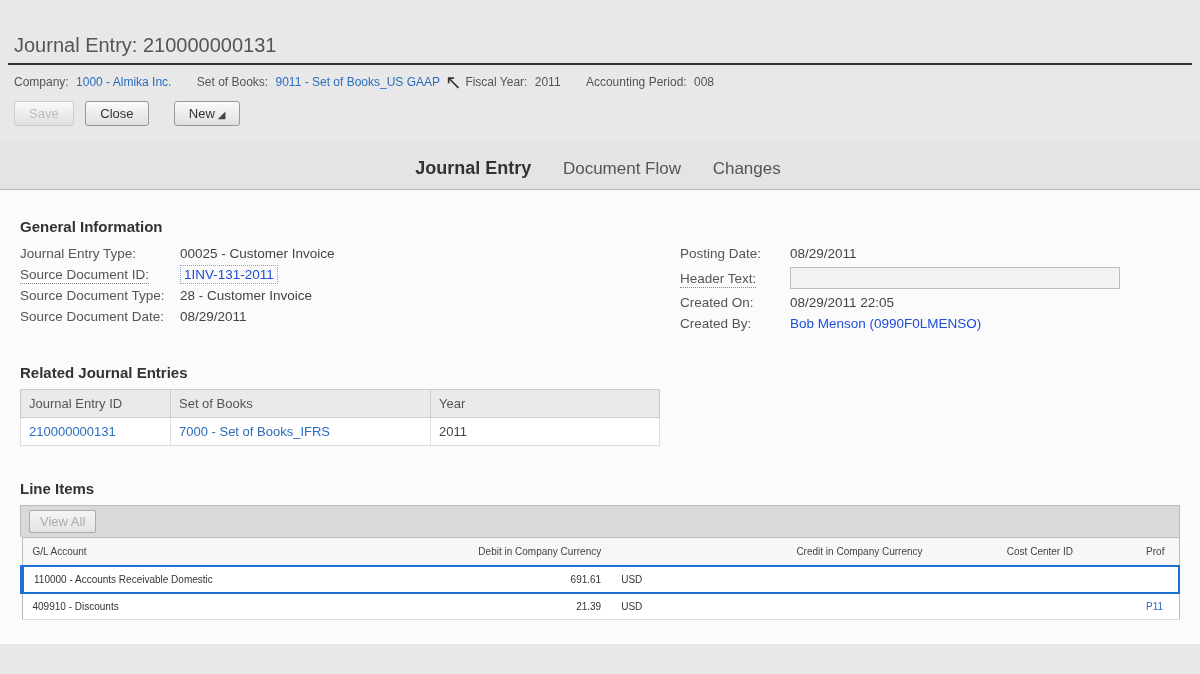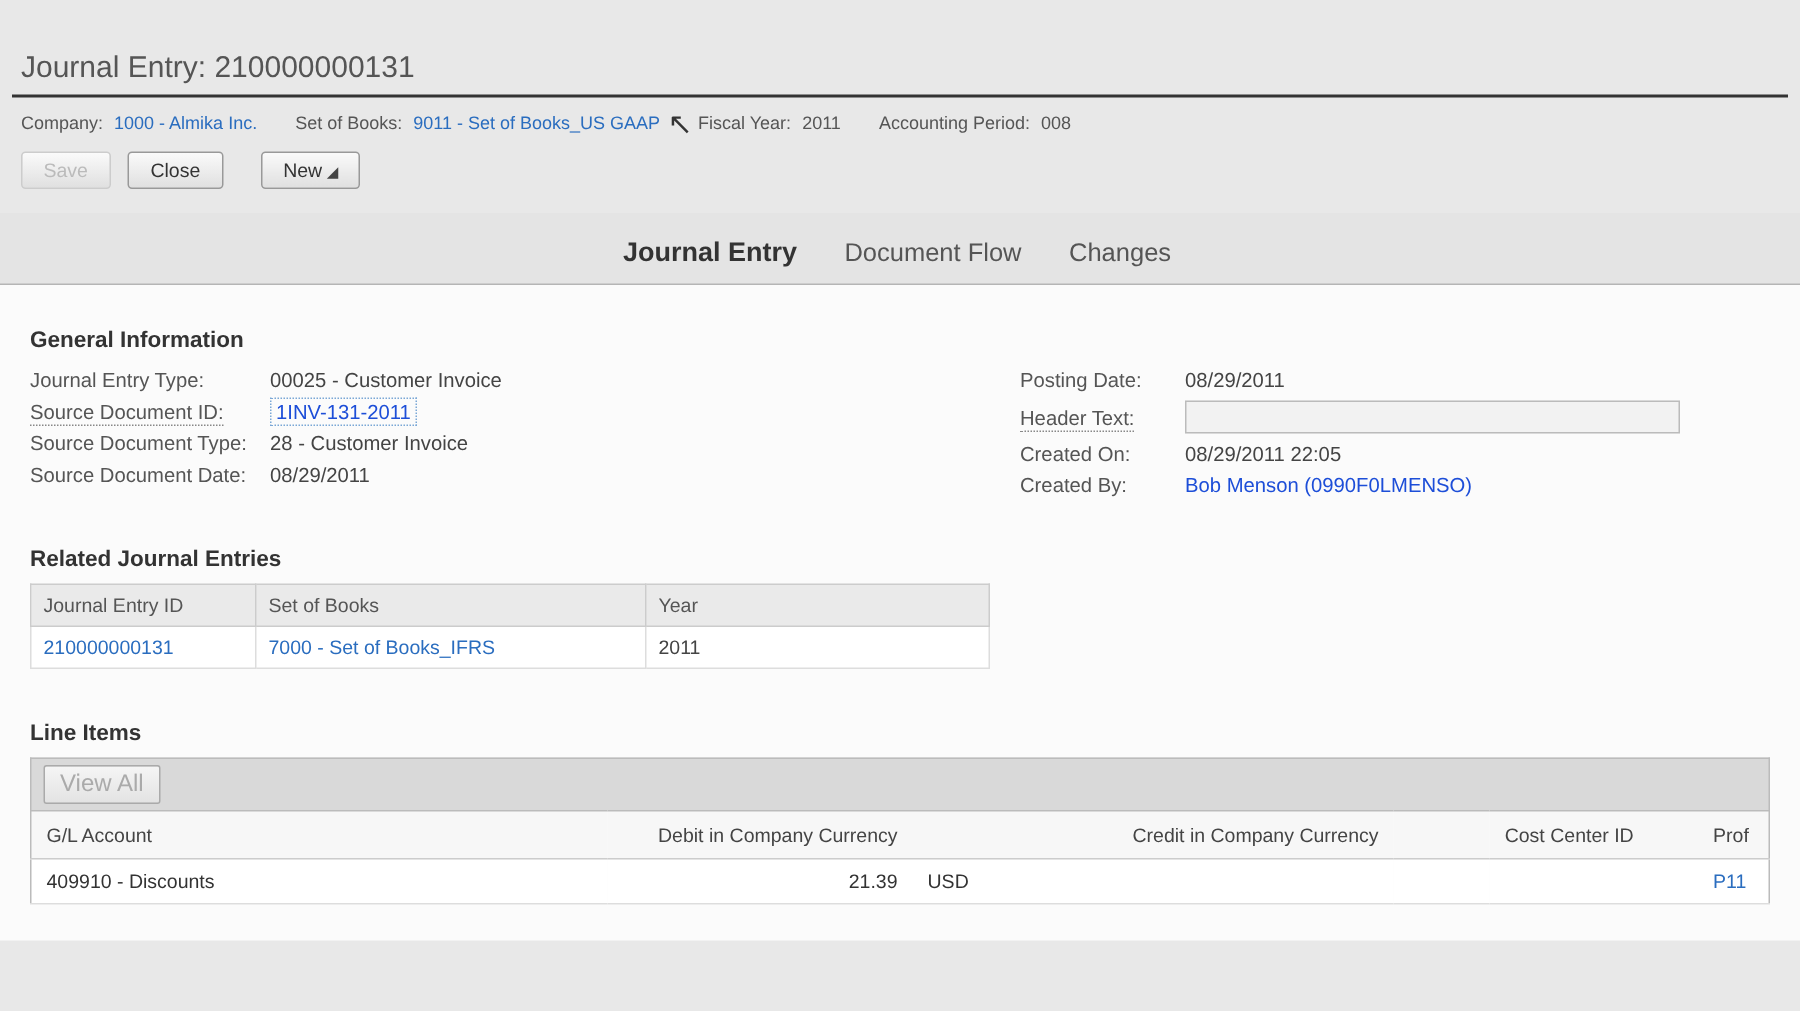--- a/index.html
+++ b/index.html
@@ -128,26 +128,26 @@
     padding: 4px 8px;
     margin-top: 6px;
   }
   .small-btn {
     display:inline-block;
     padding: 3px 10px;
     background: linear-gradient(#f5f5f5,#e3e3e3);
     border: 1px solid #aaa;
     border-radius: 2px;
     color:#aaa;
-    font-size: 16px;
+    font-size: 13px;
   }
   .line-table {
     width: 100%;
     border-collapse: collapse;
-    font-size: 13px;
+    font-size: 10px;
     border: 1px solid #bbb;
   }
   .line-table th {
     text-align: left;
     padding: 8px 10px;
     border-bottom: 1px solid #ccc;
     color: #444;
     font-weight: normal;
     background:#f7f7f7;
   }
@@ -288,20 +288,29 @@
     <tbody>
         <tr>
       <th style="width:360px">G/L Account</th>
       <th class="right" style="width:190px">Debit in Company Currency</th>
       <th style="width:60px"></th>
       <th class="right" style="width:240px">Credit in Company Currency</th>
       <th style="width:60px"></th>
       <th style="width:130px">Cost Center ID</th>
       <th style="width:40px">Prof</th>
     </tr>
+    <tr class="selected">
+      <td>110000 - Accounts Receivable Domestic</td>
+      <td class="right">691.61</td>
+      <td>USD</td>
+      <td class="right"></td>
+      <td></td>
+      <td></td>
+      <td class="link"></td>
+    </tr>
     <tr>
       <td>409910 - Discounts</td>
       <td class="right">21.39</td>
       <td>USD</td>
       <td class="right"></td>
       <td></td>
       <td></td>
       <td class="link">P11</td>
     </tr>
   </tbody>

